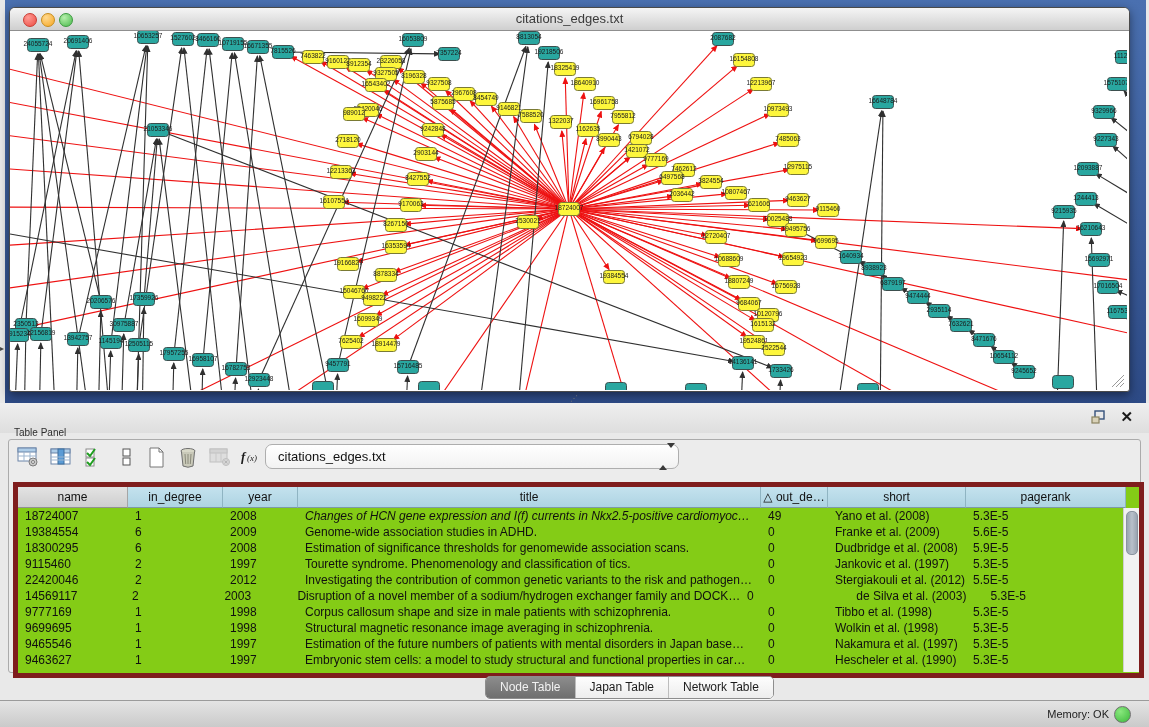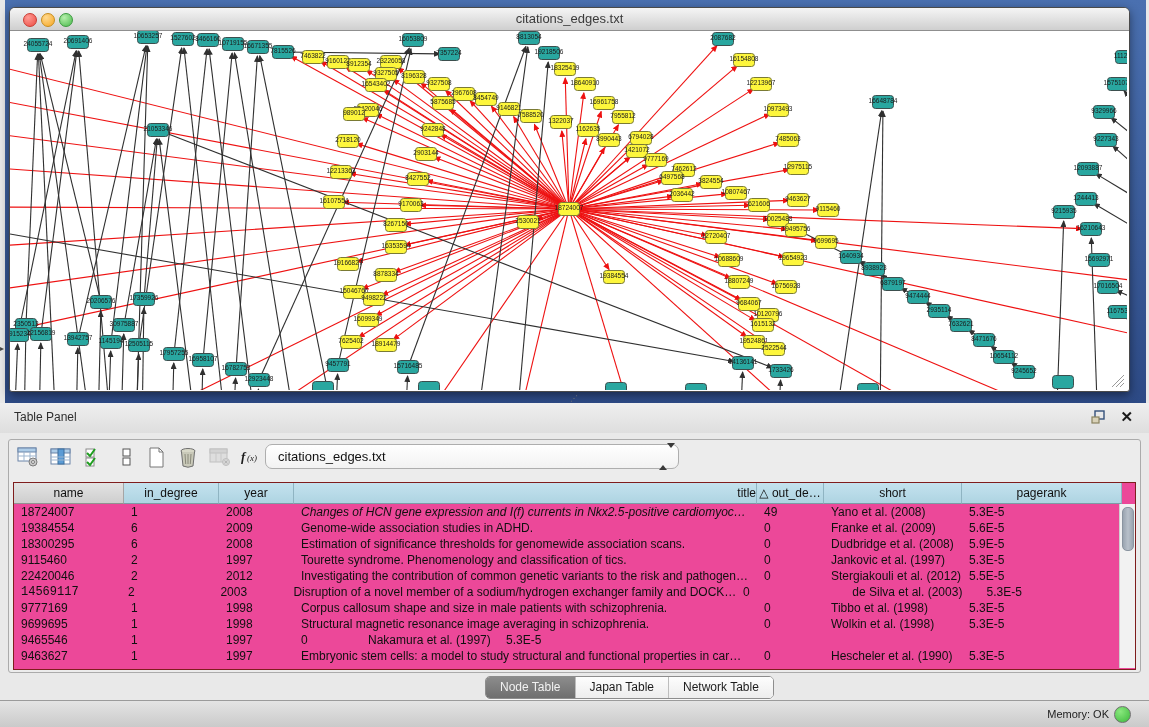--- a/index.html
+++ b/index.html
@@ -21,34 +21,34 @@
   .edge-k{stroke:#303030;stroke-width:1.1;fill:none;}
   .node-rect-y{fill:#fdf63c;stroke:#7a7a34;stroke-width:1;}
   .node-rect-t{fill:#29a7a0;stroke:#3c4f4e;stroke-width:1;}
   .node-label{font-family:"Liberation Sans",sans-serif;font-size:6.5px;fill:#1b1b1b;}
   #resize-grip{position:absolute;right:3px;bottom:3px;width:16px;height:14px;}
   #left-strip-arrow{position:absolute;left:0px;top:344px;font-size:8px;color:#444;}
 
   
   #table-panel{position:absolute;left:0;top:403px;width:1149px;height:324px;background:#e9e9e9;}
   #panel-header{position:absolute;left:0;top:0;width:100%;height:30px;background:linear-gradient(180deg,#efefef,#dedede);}
-  #panel-title{position:absolute;left:14px;top:7px;font-size:12px;color:#2e2e2e;}
+  #panel-title{position:absolute;left:14px;top:24px;font-size:10px;color:#2e2e2e;}
   #float-icon{position:absolute;right:42px;top:7px;width:16px;height:15px;}
   #close-icon{position:absolute;right:16px;top:6px;font-size:15px;font-weight:bold;color:#1a1a1a;line-height:16px;}
   #panel-box{position:absolute;left:8px;top:36px;width:1131px;height:232px;border:1px solid #ababab;border-radius:3px;background:#ececec;}
   #toolbar{position:absolute;left:6px;top:4px;height:32px;width:1100px;}
   .tool-btn{position:absolute;top:2px;width:26px;height:26px;display:flex;align-items:center;justify-content:center;}
   #combo{position:absolute;left:256px;top:4px;width:412px;height:23px;background:linear-gradient(180deg,#ffffff,#f2f2f2);border:1px solid #aeaeae;border-radius:7px;}
   #combo-label{position:absolute;left:12px;top:4px;font-size:13px;color:#111;}
   #combo-arrows{position:absolute;right:10px;top:3px;width:9px;height:16px;}
   .arr{width:0;height:0;border-left:4px solid transparent;border-right:4px solid transparent;margin:2px 0;}
   .arr.up{border-bottom:5px solid #3a3a3a;}
   .arr.down{border-top:5px solid #3a3a3a;}
 
-  #table-wrap{position:absolute;left:4px;top:42px;width:1121px;height:186px;background:#ec4899;border:1px solid #7f1d1d;}
+  #table-wrap{position:absolute;left:4px;top:42px;width:1121px;height:186px;background:#84cc16;border:5px solid #7f1d1d;}
   #table-header{display:flex;height:21px;}
   .th{box-sizing:border-box;height:21px;border-right:1px solid #8fb4c2;border-bottom:1px solid #7d9aa6;background:linear-gradient(180deg,#c4e2ee,#aed4e2);font-size:12px;color:#111;text-align:center;line-height:20px;overflow:hidden;white-space:nowrap;}
   .th.gray{background:linear-gradient(180deg,#e3e3e3,#cecece);border-right:1px solid #a5a5a5;border-bottom:1px solid #919191;}
   .tr{display:flex;height:16px;}
   .td{box-sizing:border-box;padding:0 0 0 7px;font-size:12px;line-height:16px;color:#101010;white-space:nowrap;overflow:hidden;}
   #vscroll{position:absolute;right:0;top:21px;width:15px;height:164px;background:#f2f2f2;border-left:1px solid #cfcfcf;}
   #vthumb{position:absolute;left:2px;top:3px;width:10px;height:42px;border-radius:5px;background:linear-gradient(90deg,#9aa4b0,#b8c0ca,#9aa4b0);border:1px solid #8a94a0;}
 
   #tabbar{position:absolute;left:0;top:273px;width:100%;height:24px;}
   #segmented{position:absolute;left:485px;top:0;display:flex;height:21px;border:1px solid #8d8d8d;border-radius:5px;overflow:hidden;background:#fdfdfd;box-shadow:0 1px 0 rgba(255,255,255,.7);}
@@ -842,21 +842,21 @@
         <span id="combo-arrows">
           <span class="arr up"></span><span class="arr down"></span>
         </span>
       </div>
 
       <div id="table-wrap">
         <div id="table-header">
             <div class="th gray" style="width: 110px;">name</div>
             <div class="th" style="width: 95px;">in_degree</div>
             <div class="th" style="width: 75px;">year</div>
-            <div class="th" style="width: 463px; text-align: right;">title</div>
+            <div class="th" style="width: 463px;">title</div>
             <div class="th" style="width: 67px;">△ out_de…</div>
             <div class="th" style="width: 138px;">short</div>
             <div class="th" style="width: 160px;">pagerank</div>
           </div>
         <div id="table-body">
             <div class="tr">
               <div class="td" style="width: 110px;">18724007</div>
               <div class="td" style="width: 95px;">1</div>
               <div class="td" style="width: 75px;">2008</div>
               <div class="td" style="width: 463px; font-style: italic;">Changes of HCN gene expression and I(f) currents in Nkx2.5-positive cardiomyoc…</div>
@@ -894,21 +894,21 @@
             <div class="tr">
               <div class="td" style="width: 110px;">22420046</div>
               <div class="td" style="width: 95px;">2</div>
               <div class="td" style="width: 75px;">2012</div>
               <div class="td" style="width: 463px;">Investigating the contribution of common genetic variants to the risk and pathogen…</div>
               <div class="td" style="width: 67px;">0</div>
               <div class="td" style="width: 138px;">Stergiakouli et al. (2012)</div>
               <div class="td" style="width: 160px;">5.5E-5</div>
             </div>
             <div class="tr">
-              <div class="td" style="width: 110px; font-family: Liberation Mono, monospace;">14569117</div>
+              <div class="td" style="width: 110px;">14569117</div>
               <div class="td" style="width: 95px;">2</div>
               <div class="td" style="width: 75px;">2003</div>
               <div class="td" style="width: 463px;">Disruption of a novel member of a sodium/hydrogen exchanger family and DOCK…</div>
               <div class="td" style="width: 67px;">0</div>
               <div class="td" style="width: 138px; margin-left: 44px;">de Silva et al. (2003)</div>
               <div class="td" style="width: 160px;">5.3E-5</div>
             </div>
             <div class="tr">
               <div class="td" style="width: 110px;">9777169</div>
               <div class="td" style="width: 95px;">1</div>
@@ -924,20 +924,21 @@
               <div class="td" style="width: 75px;">1998</div>
               <div class="td" style="width: 463px;">Structural magnetic resonance image averaging in schizophrenia.</div>
               <div class="td" style="width: 67px;">0</div>
               <div class="td" style="width: 138px;">Wolkin et al. (1998)</div>
               <div class="td" style="width: 160px;">5.3E-5</div>
             </div>
             <div class="tr">
               <div class="td" style="width: 110px;">9465546</div>
               <div class="td" style="width: 95px;">1</div>
               <div class="td" style="width: 75px;">1997</div>
+              <div class="td" style="width: 463px;">Estimation of the future numbers of patients with mental disorders in Japan base…</div>
               <div class="td" style="width: 67px;">0</div>
               <div class="td" style="width: 138px;">Nakamura et al. (1997)</div>
               <div class="td" style="width: 160px;">5.3E-5</div>
             </div>
             <div class="tr">
               <div class="td" style="width: 110px;">9463627</div>
               <div class="td" style="width: 95px;">1</div>
               <div class="td" style="width: 75px;">1997</div>
               <div class="td" style="width: 463px;">Embryonic stem cells: a model to study structural and functional properties in car…</div>
               <div class="td" style="width: 67px;">0</div>

